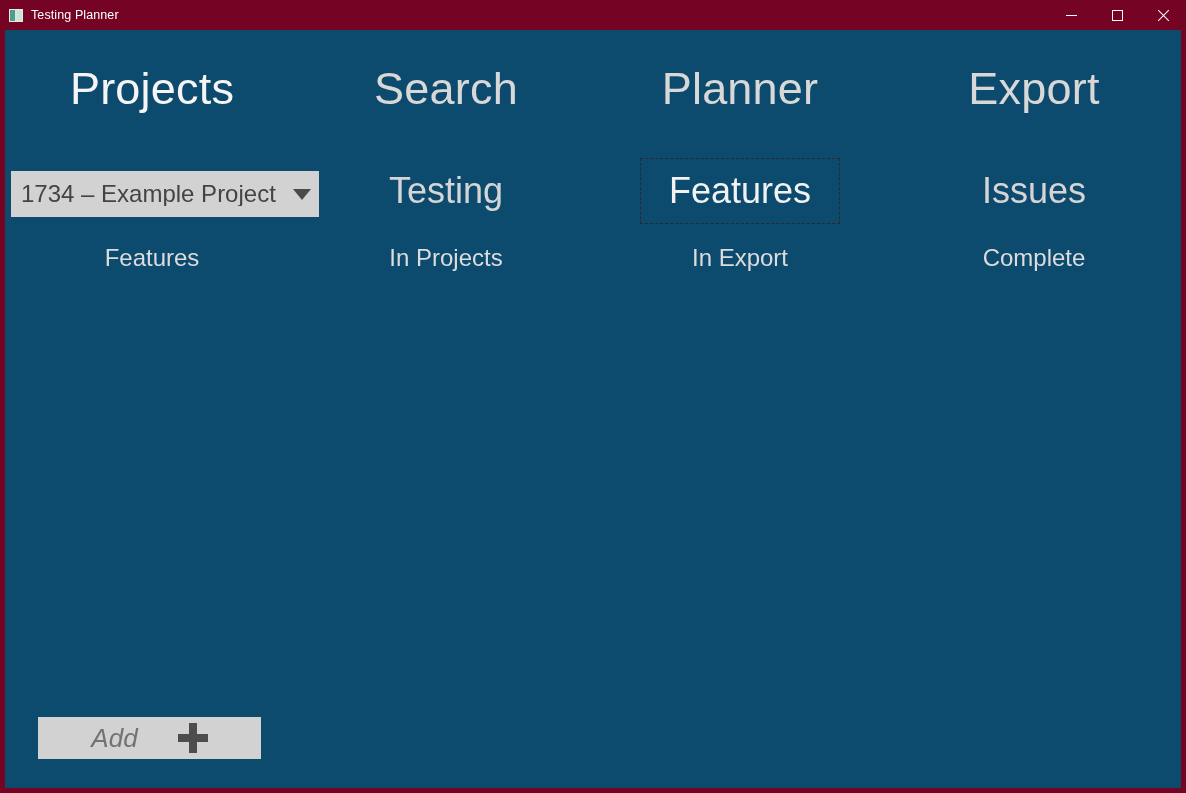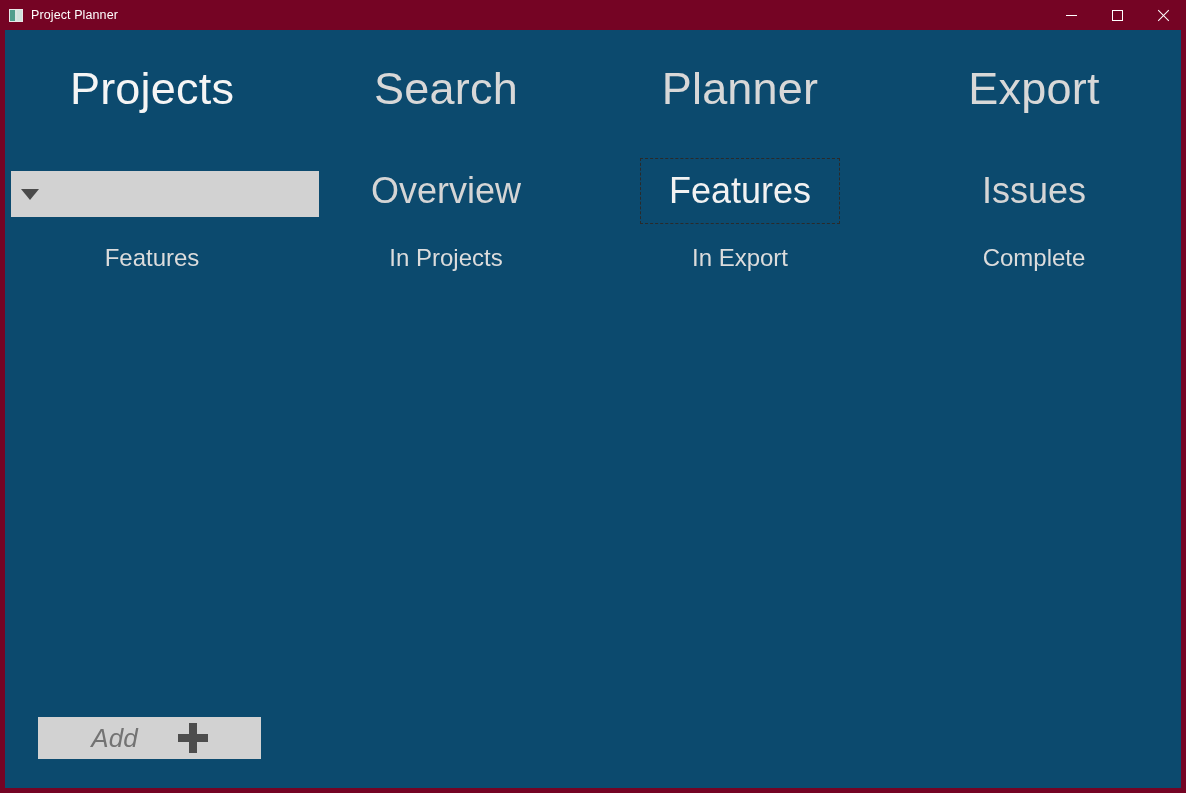--- a/index.html
+++ b/index.html
@@ -201,21 +201,21 @@
 
 <div id="window">
 
   <div id="titlebar">
     <div id="title-left">
       <span id="app-icon">
         <span class="seg-a"></span>
           <span class="seg-b"></span>
           <span class="seg-c"></span>
       </span>
-      <span id="title-text">Project Planner</span>
+      <span id="title-text">Testing Planner</span>
     </div>
     <div id="window-controls">
       <div class="wbtn">
         <span class="min-glyph"></span>
       </div>
       <div class="wbtn">
         <span class="max-glyph"></span>
       </div>
       <div class="wbtn">
         <span class="close-glyph"></span>
@@ -236,21 +236,21 @@
         <span class="nav-item">Planner</span>
       </div>
       <div class="cell">
         <span class="nav-item">Export</span>
       </div>
     </div>
 
     <div id="row-sub" class="grid-row">
       <div class="cell"></div>
       <div class="cell">
-        <span class="sub-item">Overview</span>
+        <span class="sub-item">Testing</span>
       </div>
       <div class="cell">
         <span class="sub-item focused">Features</span>
       </div>
       <div class="cell">
         <span class="sub-item">Issues</span>
       </div>
     </div>
 
     <div id="row-stat" class="grid-row">
@@ -262,20 +262,21 @@
       </div>
       <div class="cell">
         <span class="status-item">In Export</span>
       </div>
       <div class="cell">
         <span class="status-item">Complete</span>
       </div>
     </div>
 
     <div id="project-select">
+      <span id="project-select-label">1734 – Example Project</span>
       <span id="project-select-arrow"></span>
     </div>
 
     <div id="add-button">
       <span id="add-button-label">Add</span>
       <span id="add-plus-icon"></span>
     </div>
 
   </div>
 </div>

